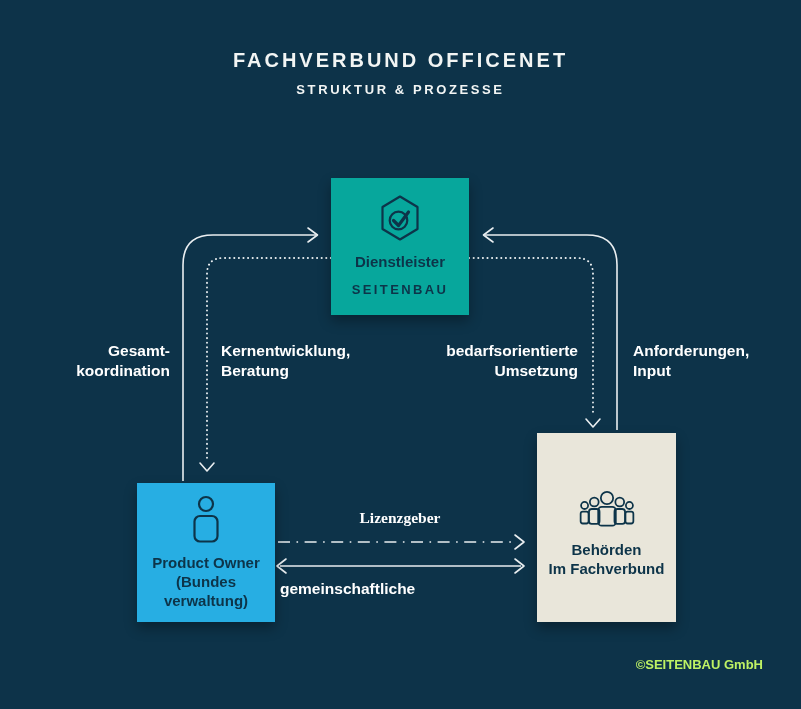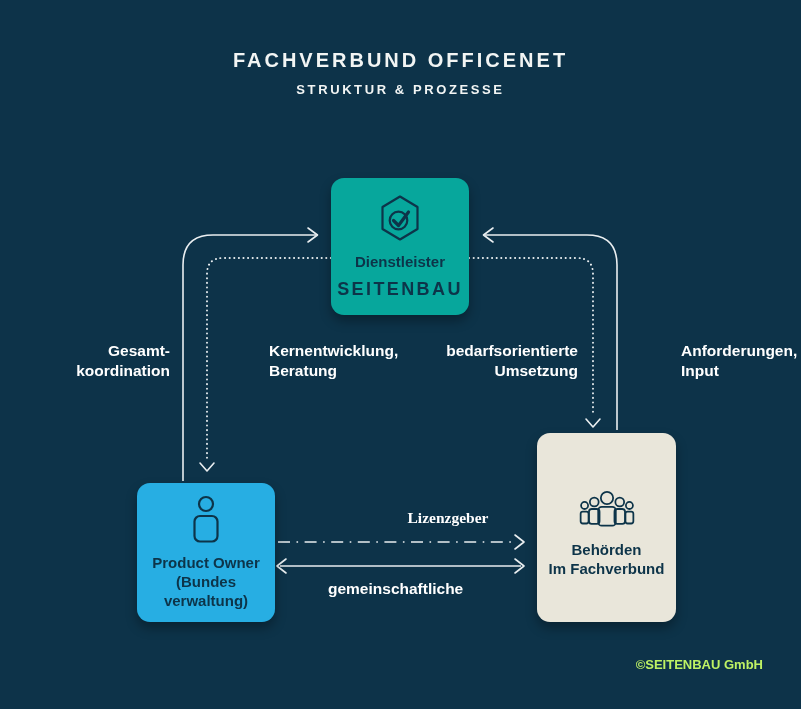--- a/index.html
+++ b/index.html
@@ -26,33 +26,32 @@
   .ln       { stroke-width:1.6px; }
   .ln-dot   { stroke-width:1.9px; stroke-dasharray:0.2 4.4; stroke-linecap:round; }
   .ln-dashdot { stroke-width:1.6px; stroke-dasharray:12 6.5 1.6 6.5; }
   .head     { stroke-width:1.6px; stroke-linecap:round; stroke-linejoin:round; }
   
   .node {
     position:absolute; display:flex; flex-direction:column;
     align-items:center; justify-content:center; text-align:center;
     color:#0d3449; font-weight:bold; font-size:15px; line-height:19px;
     box-shadow:0 6px 12px rgba(0,0,0,0.32);
-    border-radius:13px;
   }
   .node svg { display:block; }
   .node .icon { margin-bottom:10px; }
   .node-dienstleister { left:331px; top:178px; width:138px; height:137px; }
   .node-product-owner { left:125px; top:483px; width:138px; height:139px; }
   .node-behoerden     { left:537px; top:433px; width:139px; height:189px; padding-top:10px; box-sizing:border-box; }
-  .org-label { margin-top:9px; letter-spacing:2.4px; font-size:18px; }
+  .org-label { margin-top:9px; letter-spacing:2.4px; font-size:13px; }
   .icon path, .icon circle, .icon rect { fill:none; stroke:#0d3449; }
   
   .edge-label {
     position:absolute; color:#ffffff; font-weight:bold;
-    font-size:15.5px; line-height:19.5px; white-space:nowrap;margin-left:48px;
+    font-size:15.5px; line-height:19.5px; white-space:nowrap;
   }
   .lbl-gesamt  { right:631px; top:341px; text-align:right; }
   .lbl-kern    { left:221px;  top:341px; text-align:left; }
   .lbl-bedarf  { right:223px; top:341px; text-align:right; }
   .lbl-anford  { left:633px;  top:341px; text-align:left; }
   .lbl-lizenz  { left:300px;  top:508px; width:200px; text-align:center;font-family:Liberation Serif, serif; }
   .lbl-gemein  { left:280px;  top:579px; width:240px; text-align:left; }
   
   .copyright {
     position:absolute; right:38px; top:657px;

